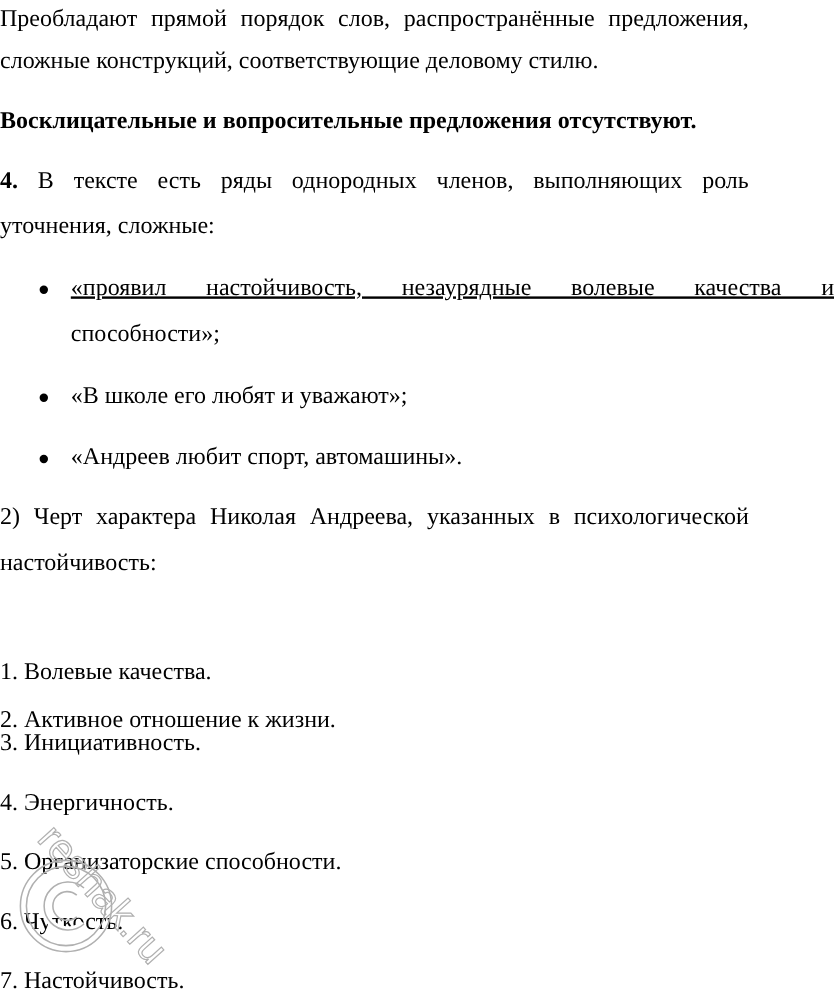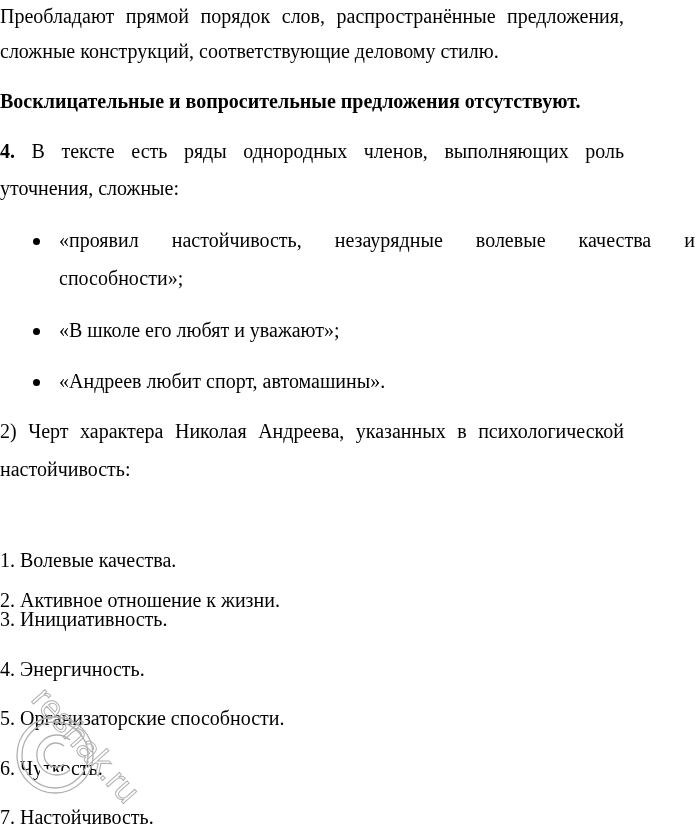--- a/index.html
+++ b/index.html
@@ -35,21 +35,21 @@
   <div class="line" style="top:88px;font-weight:bold;">Восклицательные и вопросительные предложения отсутствуют.</div>
 
   <div class="line just" style="top:138px;">
     <b>4.</b>
     <span>В тексте есть ряды однородных членов, выполняющих роль</span>
   </div>
   <div class="line" style="top:175px;">уточнения, сложные:</div>
 
   <div>
     <span class="bullet-dot" style="top:238px;"></span>
-    <div class="line indent just" style="top:227px;">«проявил настойчивость, незаурядные волевые качества и</div>
+    <div class="line indent just" style="top:227px;text-decoration:underline;">«проявил настойчивость, незаурядные волевые качества и</div>
     <div class="line indent" style="top:265px;">способности»;</div>
 
     <span class="bullet-dot" style="top:328px;"></span>
     <div class="line indent" style="top:317px;">«В школе его любят и уважают»;</div>
 
     <span class="bullet-dot" style="top:379px;"></span>
     <div class="line indent" style="top:368px;">«Андреев любит спорт, автомашины».</div>
   </div>
 
   <div class="line just" style="top:418px;">2) Черт характера Николая Андреева, указанных в психологической</div>

